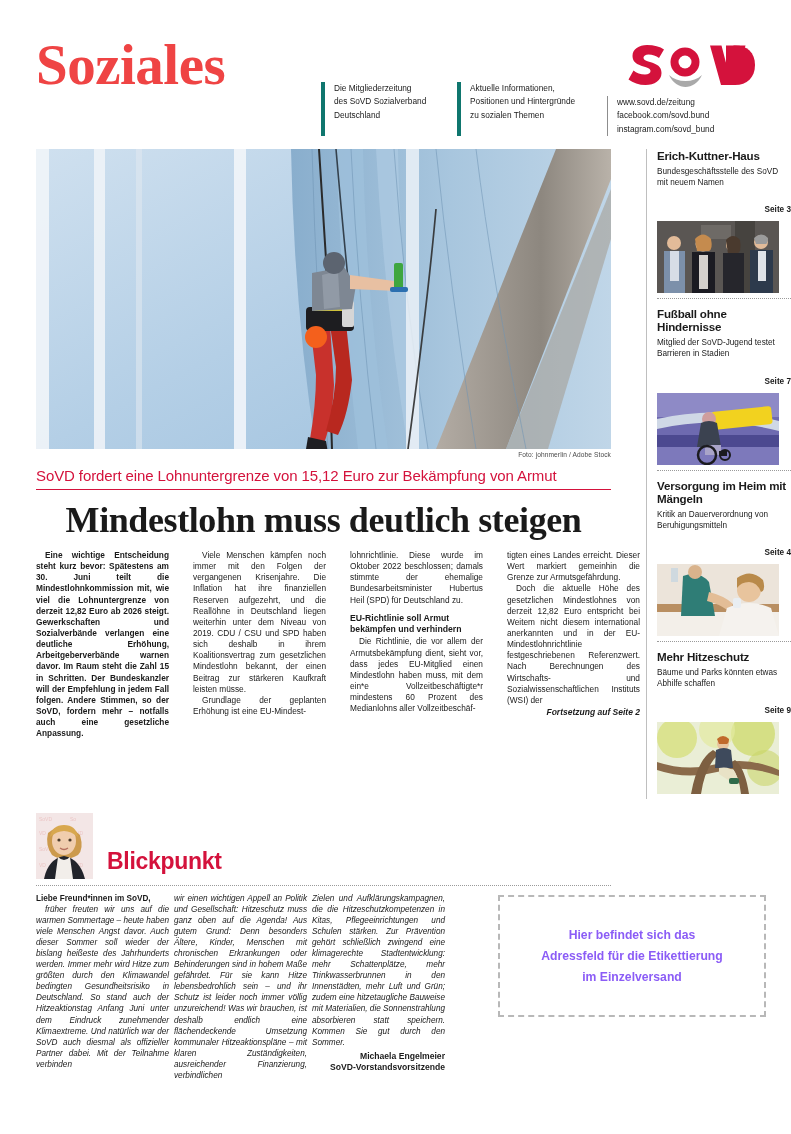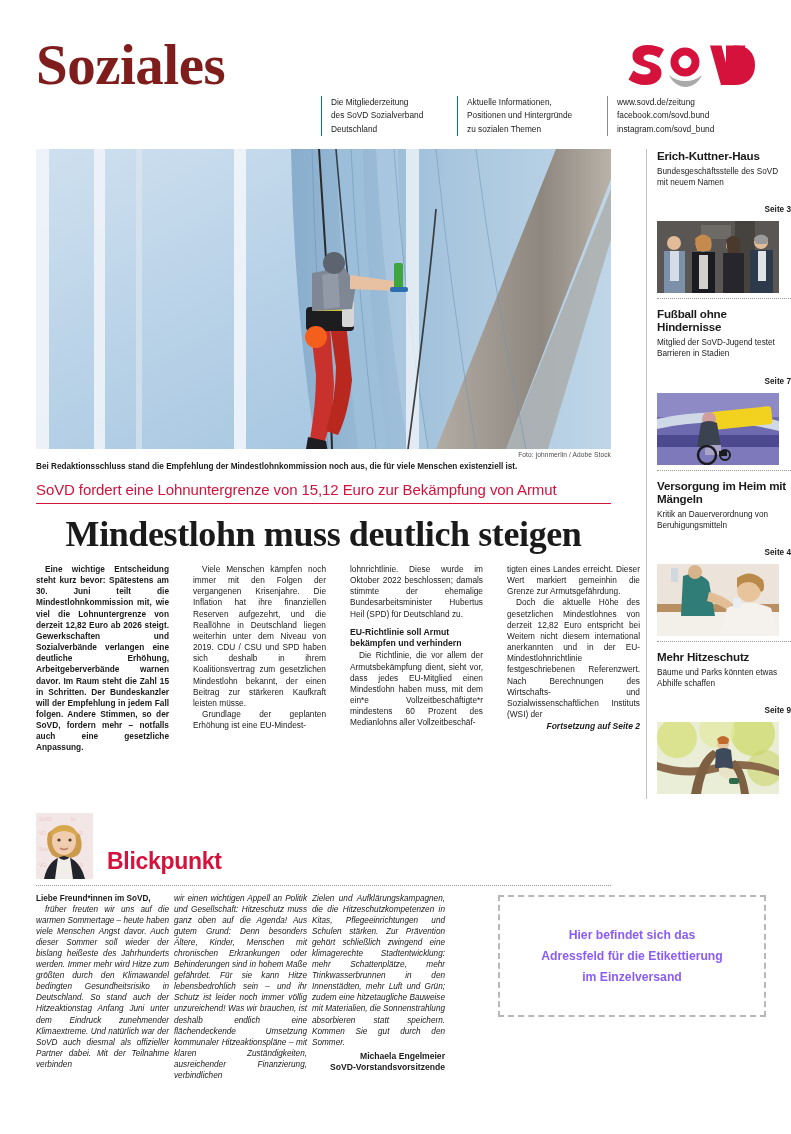--- a/index.html
+++ b/index.html
@@ -11,37 +11,37 @@
     overflow: hidden;
     position: relative;
   }
   .page { position: relative; width: 791px; height: 1134px; padding: 0 36px; }
 
   
   .masthead { display: flex; align-items: flex-start; padding-top: 38px; height: 140px; }
   .mast-title {
     font-family: "Liberation Serif", serif;
     font-weight: bold;
-    color: #7f1d1d;
+    color: #ef4444;
     font-size: 57px;
     line-height: 0.95;
     letter-spacing: -0.5px;
     width: 285px;
     flex: 0 0 285px;
   }
   .mast-title .l2 { display: block; }
   .mast-info { display: flex; flex: 1; align-self: flex-end; padding-bottom: 4px; gap: 0; }
   .info-col {
     font-size: 8.3px; line-height: 1.62; color: #1a1a1a;
-    padding-left: 9px; border-left: 1px solid #0f766e;
+    padding-left: 9px; border-left: 4px solid #0f766e;
     margin-right: 10px;
   }
   .info-col.c1 { width: 126px; }
   .info-col.c2 { width: 140px; }
-  .info-col.c3 { width: 142px; border-left: 1px solid #8d8d8d; }
+  .info-col.c3 { width: 142px; border-left: 1px solid #8d8d8d; margin-top: 14px; }
   .info-col div { white-space: nowrap; }
 
   .logo-wrap { position: absolute; right: 36px; top: 38px; width: 130px; height: 60px; }
   .logo-svg { width: 130px; height: 58px; display: block; }
 
   
   .issue-bar {
     margin-top: 8px;
     border-top: 1.6px solid #1a1a1a;
     border-bottom: 1.6px solid #1a1a1a;
@@ -252,21 +252,20 @@
 
             <path d="M52 30 L96 36 L100 46 L52 44Z" fill="#e8c0a2"></path>
 
             <rect x="96" y="18" width="9" height="26" rx="2" fill="#3fa63f"></rect>
             <rect x="92" y="42" width="18" height="5" rx="2" fill="#2b6fb0"></rect>
           </g>
         </svg>
       </div>
 
       <div class="photo-credit">Foto: johnmerlin / Adobe Stock</div>
-      <div class="hero-caption">Bei Redaktionsschluss stand die Empfehlung der Mindestlohnkommission noch aus, die für viele Menschen existenziell ist.</div>
 
       <div class="kicker">SoVD fordert eine Lohnuntergrenze von 15,12 Euro zur Bekämpfung von Armut</div>
       <h1 class="headline">Mindestlohn muss deutlich steigen</h1>
 
       <div class="article-cols">
         <div class="acol">
           <p class="lead indent">Eine wichtige Entscheidung steht kurz bevor: Spätestens am 30. Juni teilt die Mindestlohnkommission mit, wie viel die Lohnuntergrenze von derzeit 12,82 Euro ab 2026 steigt. Gewerkschaften und Sozialverbände verlangen eine deutliche Erhöhung, Arbeitgeberverbände warnen davor. Im Raum steht die Zahl 15 in Schritten. Der Bundeskanzler will der Empfehlung in jedem Fall folgen. Andere Stimmen, so der SoVD, fordern mehr – notfalls auch eine gesetzliche Anpassung.</p>
         </div>
         <div class="acol">
           <p class="indent">Viele Menschen kämpfen noch immer mit den Folgen der vergangenen Krisenjahre. Die Inflation hat ihre finanziellen Reserven aufgezehrt, und die Reallöhne in Deutschland liegen weiterhin unter dem Niveau von 2019. CDU / CSU und SPD haben sich deshalb in ihrem Koalitionsvertrag zum gesetzlichen Mindestlohn bekannt, der einen Beitrag zur stärkeren Kaufkraft leisten müsse.</p>

